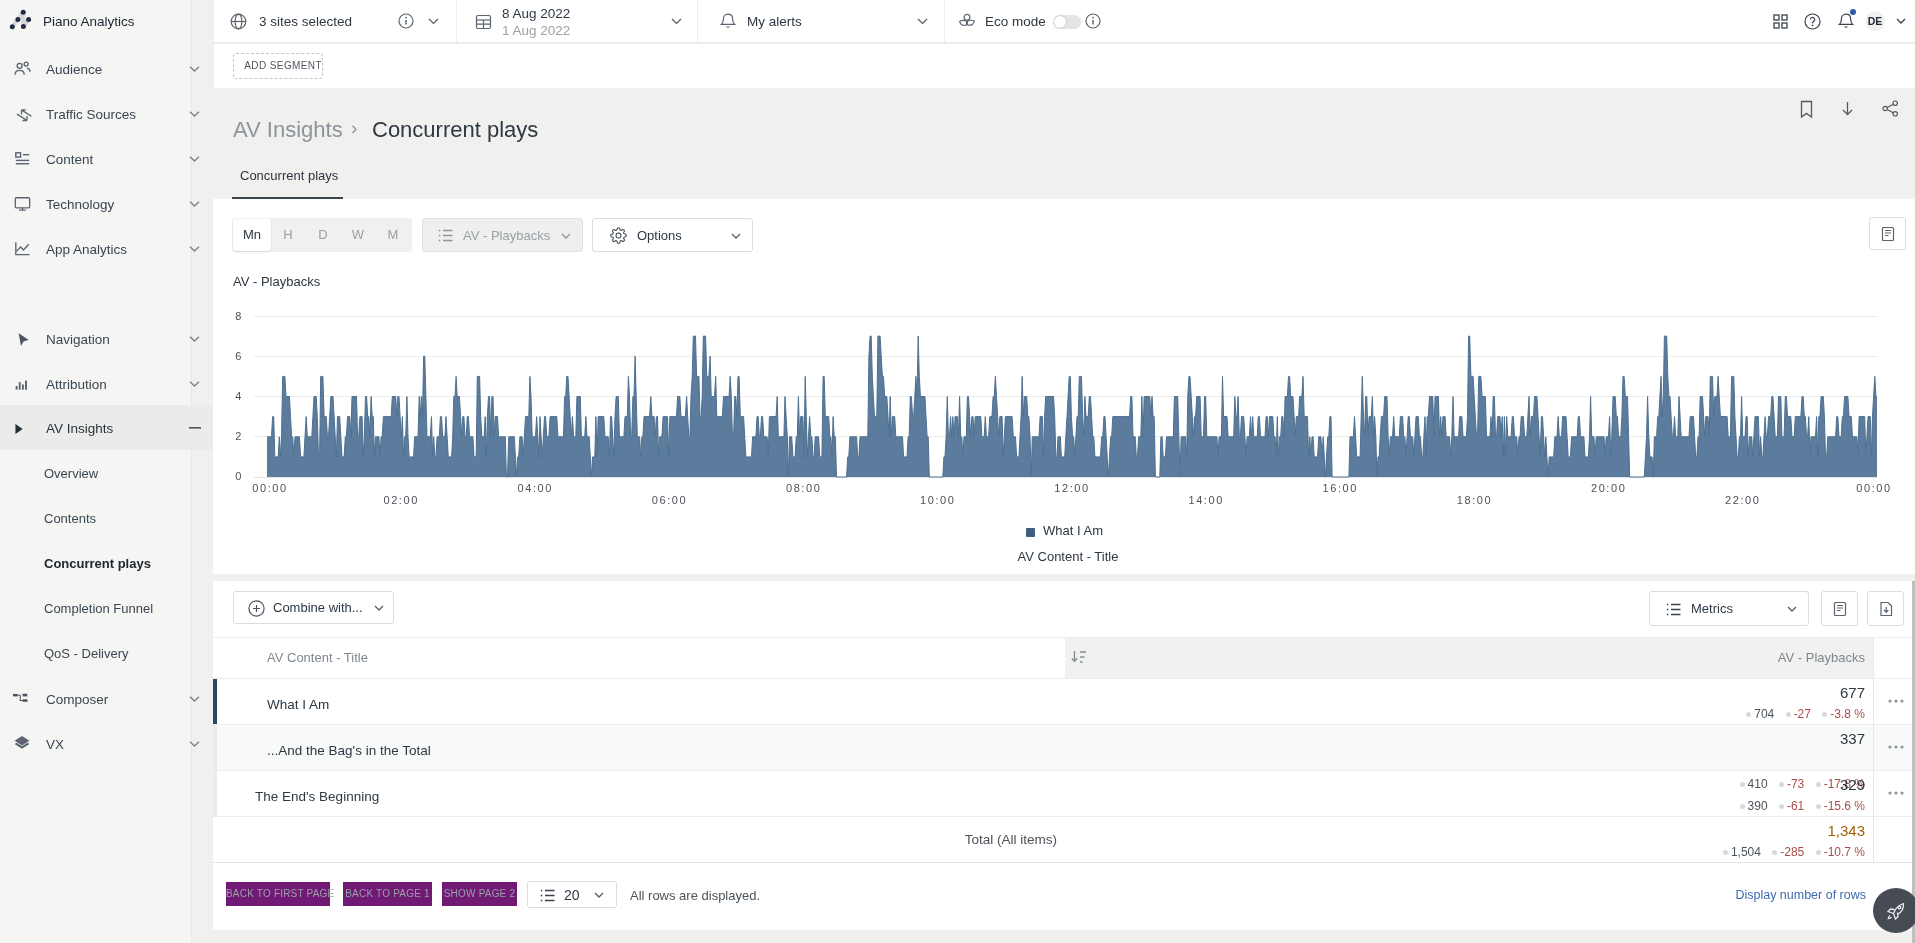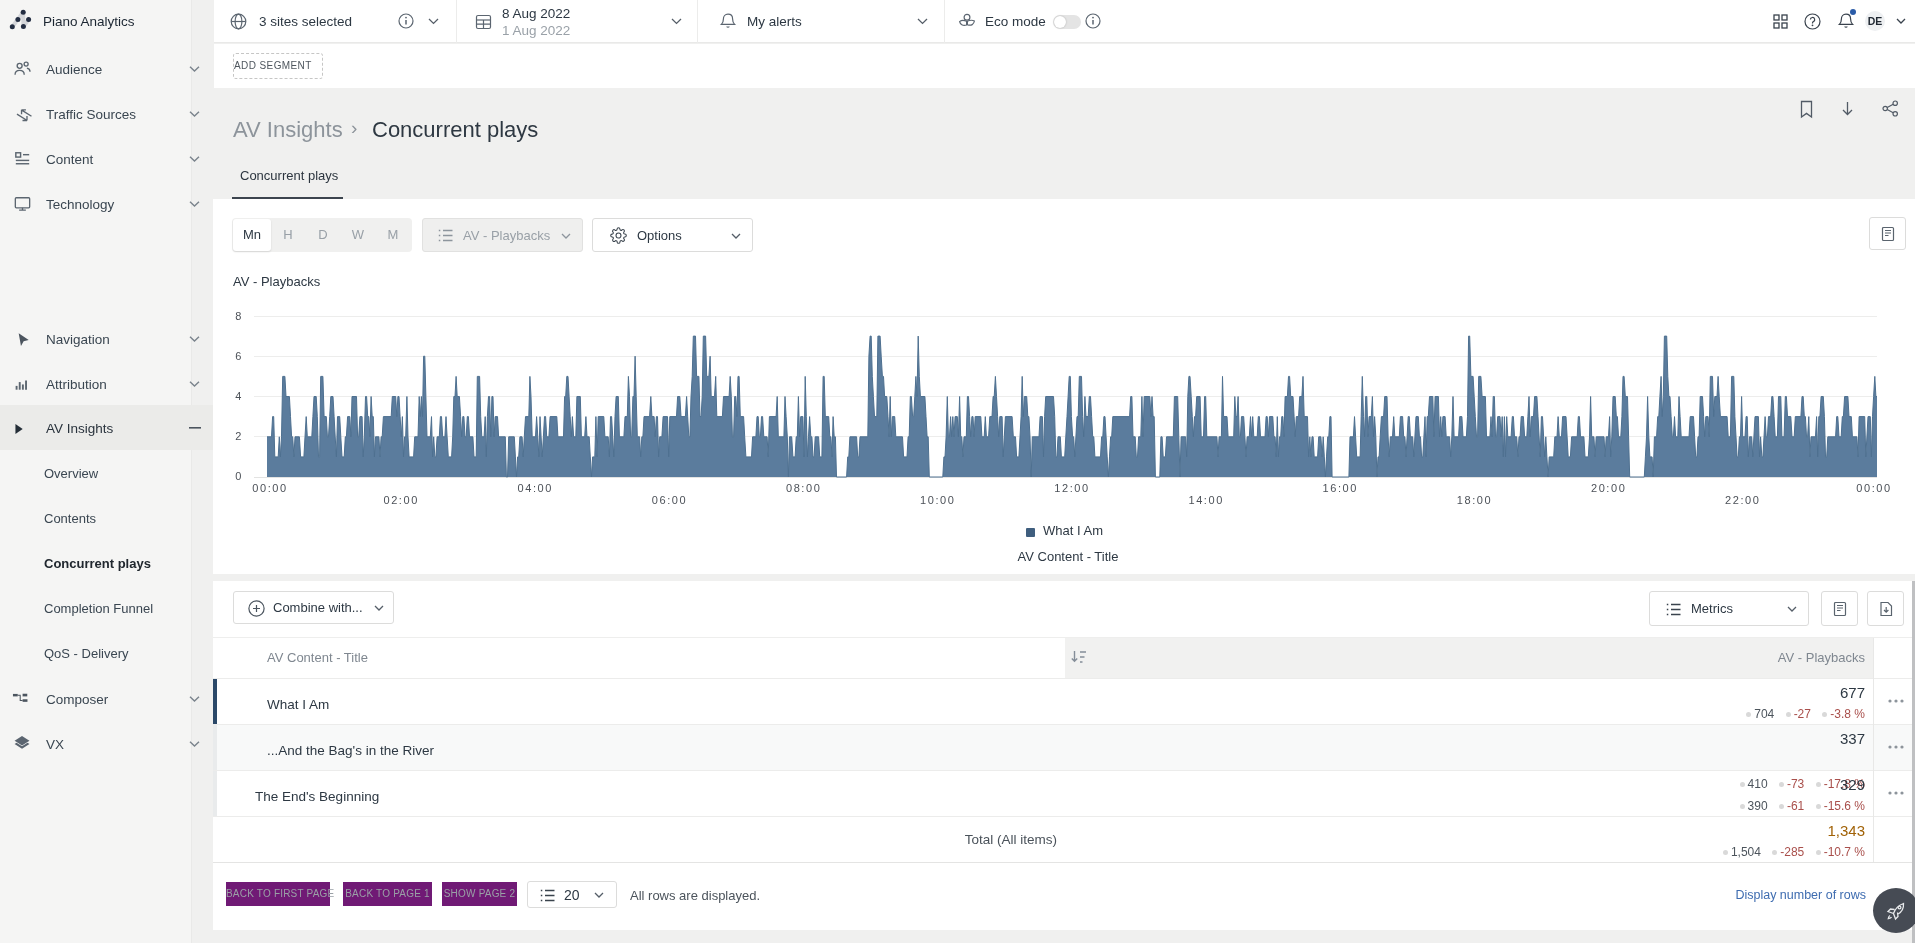--- a/index.html
+++ b/index.html
@@ -94,20 +94,32 @@
         <rect x="3.5" y="5" width="15" height="10.5" rx="1"></rect>
         <path d="M11 15.5 V18 M7.5 18 H14.5"></path>
       </svg>
     <span class="lb">Technology</span>
       <span class="ch">
         <svg width="11" height="7" viewBox="0 0 11 7" fill="none" stroke="#7a838c" stroke-width="1.4">
           <path d="M1 1.2 L5.5 5.6 L10 1.2"></path>
         </svg>
       </span>
   </div>
+  <div class="mitem" style="top:226px;">
+    <svg class="ic" viewBox="0 0 22 22" fill="none" stroke="#5c6670" stroke-width="1.4">
+        <path d="M4 4.5 V17.5 H18.5"></path>
+        <path d="M4.5 14 L9 9.5 L12 12.5 L17.5 6.5"></path>
+      </svg>
+    <span class="lb">App Analytics</span>
+      <span class="ch">
+        <svg width="11" height="7" viewBox="0 0 11 7" fill="none" stroke="#7a838c" stroke-width="1.4">
+          <path d="M1 1.2 L5.5 5.6 L10 1.2"></path>
+        </svg>
+      </span>
+  </div>
   <div class="mitem" style="top:316px;">
     <svg class="ic" viewBox="0 0 22 22">
         <path d="M7 5.5 L17.5 12.7 L12.2 13.9 L9.4 18.9 Z" fill="#4c555f"></path>
       </svg>
     <span class="lb">Navigation</span>
       <span class="ch">
         <svg width="11" height="7" viewBox="0 0 11 7" fill="none" stroke="#7a838c" stroke-width="1.4">
           <path d="M1 1.2 L5.5 5.6 L10 1.2"></path>
         </svg>
       </span>
@@ -239,21 +251,21 @@
       <path d="M9 2.2 c-3 0-4.6 2.2-4.6 4.8 0 3.4-1.1 4.6-2 5.4 H15.6 c-0.9-0.8-2-2-2-5.4 0-2.6-1.6-4.8-4.6-4.8z"></path>
       <path d="M7.2 14.5 a1.9 1.9 0 0 0 3.6 0" fill="#39424d" stroke="none"></path>
     </svg>
   <div class="abs" style="left:1636px; top:9px; width:6px; height:6px; border-radius:50%; background:#2b5ca8;"></div>
   <div class="abs" style="left:1651px; top:11px; width:20px; height:20px; border-radius:50%; background:#eef0f2; text-align:center; line-height:20px; font-size:10.5px; font-weight:700; color:#1f2731;">DE</div>
   <svg class="abs" style="left:1682px; top:18px;" width="10" height="7" viewBox="0 0 10 7" fill="none" stroke="#39424d" stroke-width="1.3">
       <path d="M1 1 L5 5 L9 1"></path>
     </svg>
 </div>
 <div id="segbar" class="abs">
-  <div class="abs" style="left:19px; top:9px; width:90px; height:26px; border:1px dashed #c6c6c5; border-radius:3px; text-align:left; line-height:24px; font-size:10px; letter-spacing:0.4px; color:#4e565e;">ADD SEGMENT</div>
+  <div class="abs" style="left:19px; top:9px; width:90px; height:26px; border:1px dashed #c6c6c5; border-radius:3px; text-align:right; line-height:24px; font-size:10px; letter-spacing:0.4px; color:#4e565e;">ADD SEGMENT</div>
 </div>
 
 <div id="crumb" class="abs" style="left:213px; top:88px; width:1702px; height:111px;">
   <div class="abs" style="left:20px; top:29px; font-size:22px; color:#8d949b;">AV Insights</div>
   <div class="abs" style="left:138px; top:29px; font-size:19px; color:#8d949b;">›</div>
   <div class="abs" style="left:159px; top:29px; font-size:22px; color:#2e3842;">Concurrent plays</div>
   <svg class="abs" style="left:1585px; top:12px;" width="17" height="19" viewBox="0 0 17 19" fill="none" stroke="#525b66" stroke-width="1.3">
       <path d="M3.5 1.5 H13.5 V17 L8.5 13.4 L3.5 17 Z"></path>
     </svg>
   <svg class="abs" style="left:1627px; top:13px;" width="15" height="17" viewBox="0 0 15 17" fill="none" stroke="#525b66" stroke-width="1.3">
@@ -395,21 +407,21 @@
   <div class="abs" style="left:54px; top:116px; font-size:13.5px; color:#2d3843;">What I Am</div>
   <div class="abs" style="left:1352px; top:103px; width:300px; text-align:right; font-size:15px; color:#2d3843;">677</div>
   <div class="abs" style="left:1152px; top:126px; width:500px; text-align:right; font-size:12px; color:#4c545c;"><span class="dot"></span>704 <span class="dot"></span><span class="red">-27</span> <span class="dot"></span><span class="red">-3.8&nbsp;%</span></div>
   <svg class="abs" style="left:1675px; top:118px;" width="16" height="4" viewBox="0 0 16 4">
       <circle cx="2" cy="2" r="1.6" fill="#8d949b"></circle>
       <circle cx="8" cy="2" r="1.6" fill="#8d949b"></circle>
       <circle cx="14" cy="2" r="1.6" fill="#8d949b"></circle>
     </svg>
   <div class="abs" style="left:0; top:143px; width:1702px; height:46px; background:#f8f9f9;"></div>
   <div class="abs" style="left:0; top:143px; width:4px; height:46px; background:#e9ebec;"></div>
-  <div class="abs" style="left:54px; top:162px; font-size:13.5px; color:#2d3843;">...And the Bag's in the River</div>
+  <div class="abs" style="left:54px; top:162px; font-size:13.5px; color:#2d3843;">...And the Bag's in the Total</div>
   <div class="abs" style="left:1352px; top:149px; width:300px; text-align:right; font-size:15px; color:#2d3843;">337</div>
   <div class="abs" style="left:1152px; top:172px; width:500px; text-align:right; font-size:12px; color:#4c545c;margin-top:24px;"><span class="dot"></span>410 <span class="dot"></span><span class="red">-73</span> <span class="dot"></span><span class="red">-17.8&nbsp;%</span></div>
   <svg class="abs" style="left:1675px; top:164px;" width="16" height="4" viewBox="0 0 16 4">
       <circle cx="2" cy="2" r="1.6" fill="#8d949b"></circle>
       <circle cx="8" cy="2" r="1.6" fill="#8d949b"></circle>
       <circle cx="14" cy="2" r="1.6" fill="#8d949b"></circle>
     </svg>
   <div class="abs" style="left:0; top:189px; width:4px; height:46px; background:#e9ebec;"></div>
   <div class="abs" style="left:42px; top:208px; font-size:13.5px; color:#2d3843;">The End's Beginning</div>
   <div class="abs" style="left:1352px; top:195px; width:300px; text-align:right; font-size:15px; color:#2d3843;">329</div>

